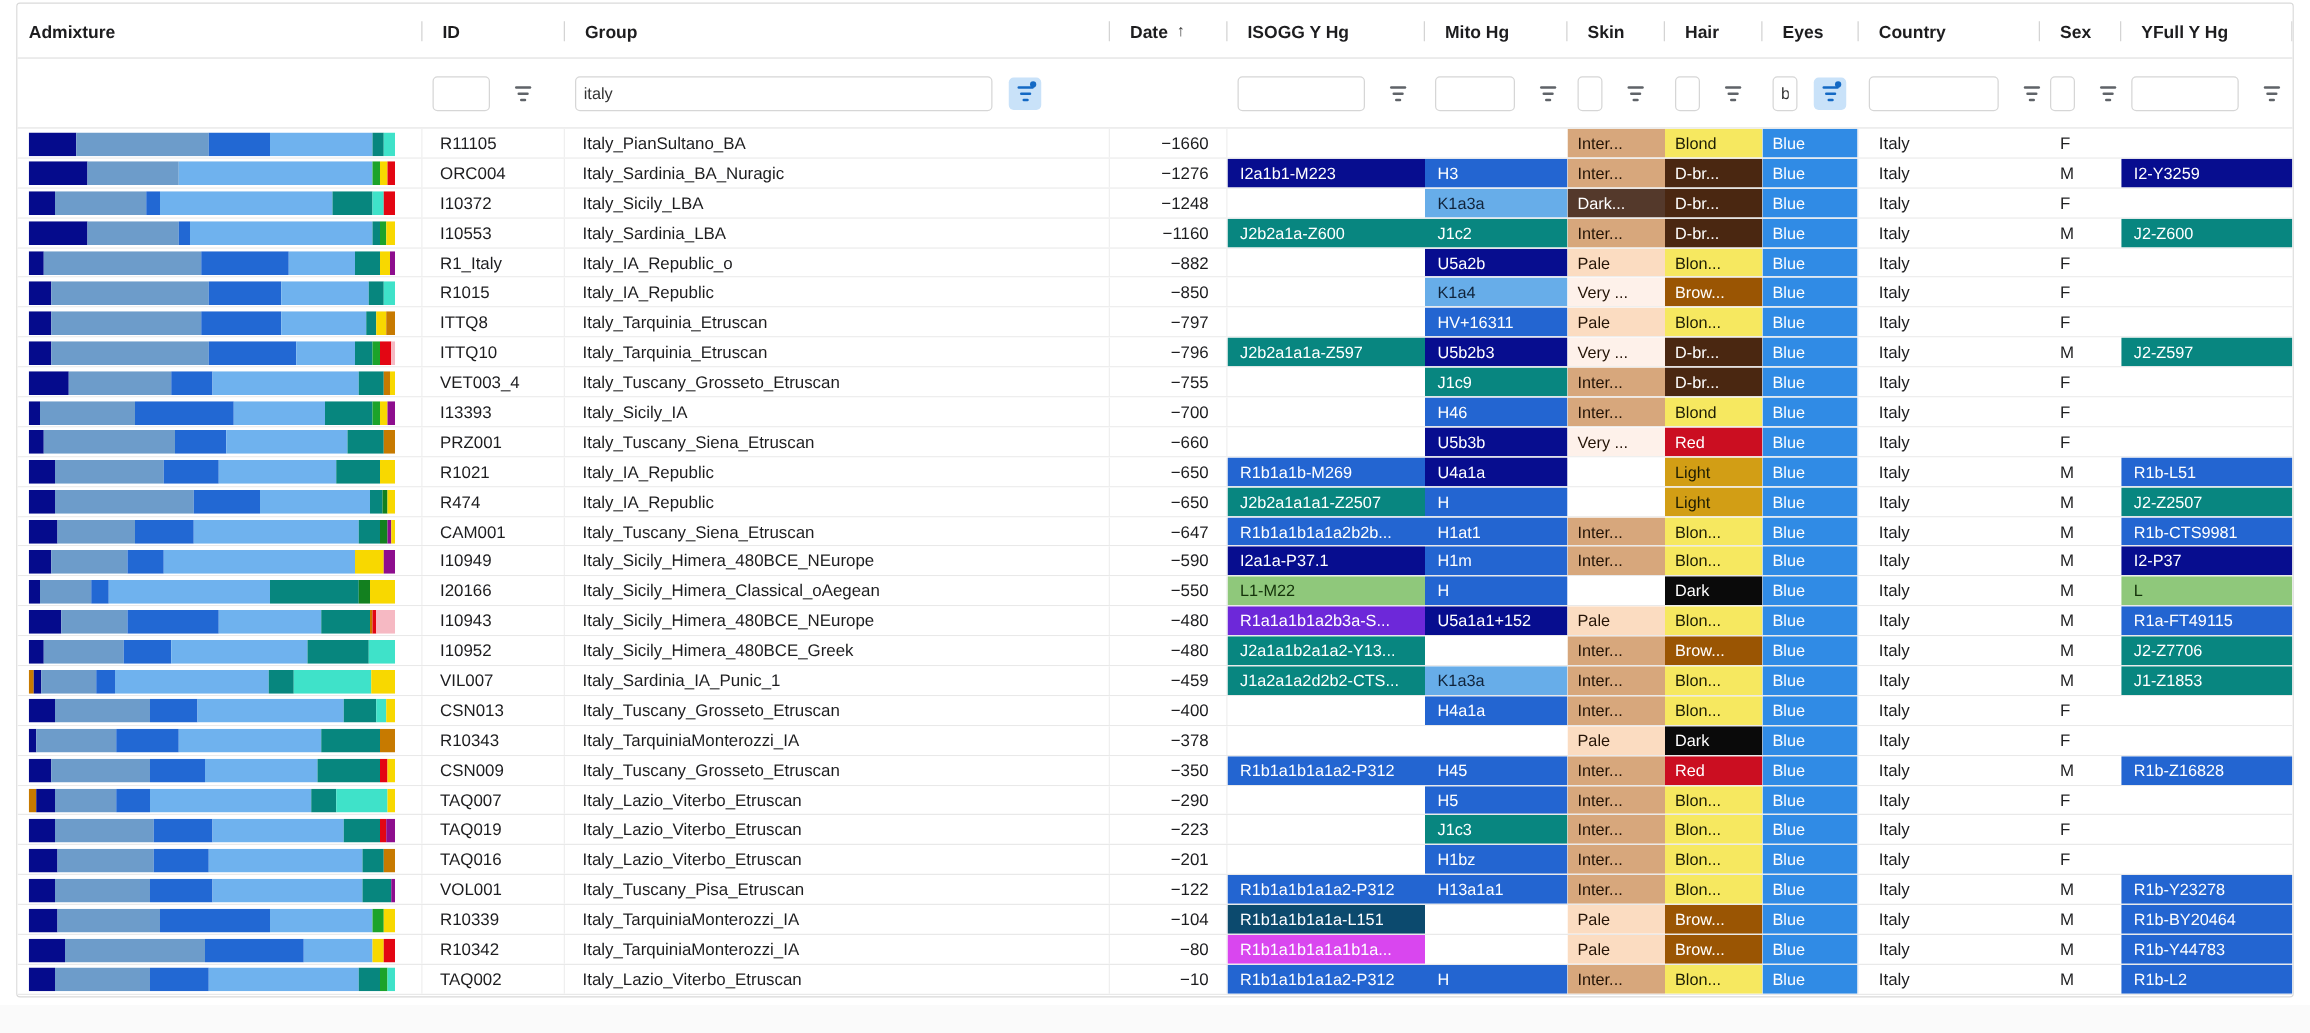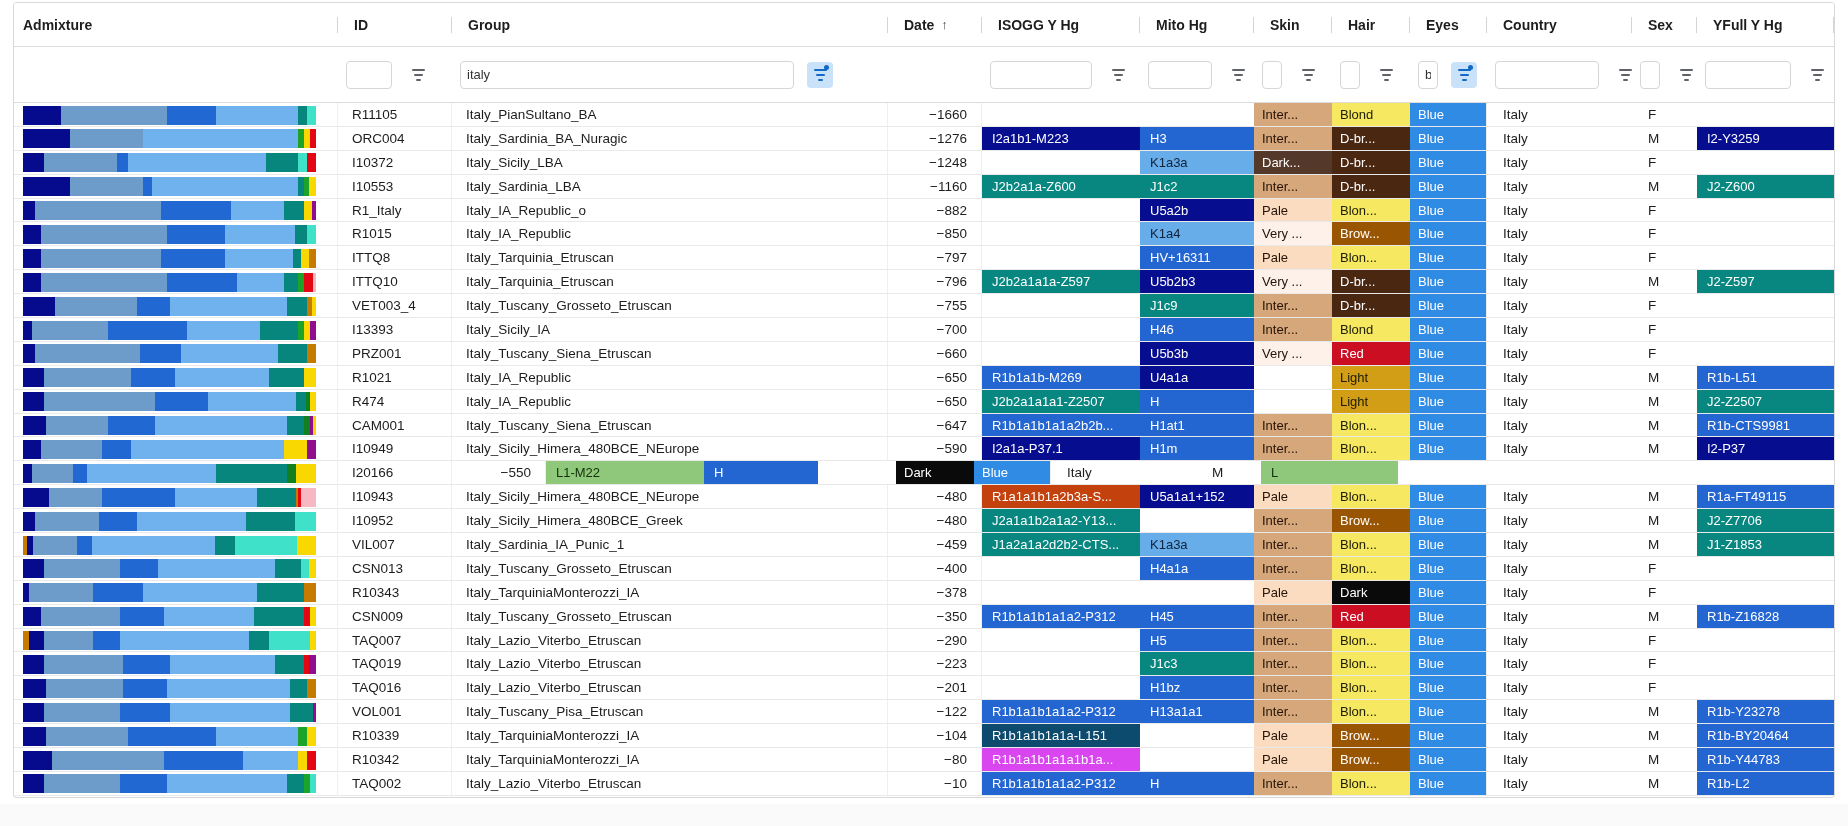--- a/index.html
+++ b/index.html
@@ -720,20 +720,21 @@
                 <div class="seg" style="flex-grow: 14; background: rgb(109, 156, 202);"></div>
                 <div class="seg" style="flex-grow: 5; background: rgb(34, 104, 211);"></div>
                 <div class="seg" style="flex-grow: 44; background: rgb(111, 178, 238);"></div>
                 <div class="seg" style="flex-grow: 24; background: rgb(7, 134, 126);"></div>
                 <div class="seg" style="flex-grow: 3; background: rgb(19, 128, 31);"></div>
                 <div class="seg" style="flex-grow: 7; background: rgb(248, 216, 0);"></div>
               </div>
             </div>
           </div>
           <div class="cell bordered text" style="width: 114px;">I20166</div>
+          <div class="cell bordered text" style="width: 436px;">Italy_Sicily_Himera_Classical_oAegean</div>
           <div class="cell bordered date" style="width: 94px;">−550</div>
           <div class="cell" style="width: 158px;">
             <div class="chip" style="background: rgb(143, 200, 123); color: rgb(20, 50, 10);">L1-M22</div>
           </div>
           <div class="cell" style="width: 114px;">
             <div class="chip" style="background: rgb(35, 101, 209); color: rgb(255, 255, 255);">H</div>
           </div>
           <div class="cell" style="width: 78px;"></div>
           <div class="cell" style="width: 78px;">
             <div class="chip small" style="background: rgb(10, 10, 10); color: rgb(255, 255, 255);">Dark</div>
@@ -759,21 +760,21 @@
                 <div class="seg" style="flex-grow: 1; background: rgb(199, 122, 0);"></div>
                 <div class="seg" style="flex-grow: 1; background: rgb(227, 6, 19);"></div>
                 <div class="seg" style="flex-grow: 5; background: rgb(246, 185, 195);"></div>
               </div>
             </div>
           </div>
           <div class="cell bordered text" style="width: 114px;">I10943</div>
           <div class="cell bordered text" style="width: 436px;">Italy_Sicily_Himera_480BCE_NEurope</div>
           <div class="cell bordered date" style="width: 94px;">−480</div>
           <div class="cell" style="width: 158px;">
-            <div class="chip" style="background: #c2410c; color: rgb(255, 255, 255);">R1a1a1b1a2b3a-S...</div>
+            <div class="chip" style="background: #6d28d9; color: rgb(255, 255, 255);">R1a1a1b1a2b3a-S...</div>
           </div>
           <div class="cell" style="width: 114px;">
             <div class="chip" style="background: rgb(7, 13, 143); color: rgb(255, 255, 255);">U5a1a1+152</div>
           </div>
           <div class="cell" style="width: 78px;">
             <div class="chip small" style="background: rgb(251, 220, 193); color: rgb(36, 19, 6);">Pale</div>
           </div>
           <div class="cell" style="width: 78px;">
             <div class="chip small" style="background: rgb(246, 232, 96); color: rgb(28, 28, 4);">Blon...</div>
           </div>

